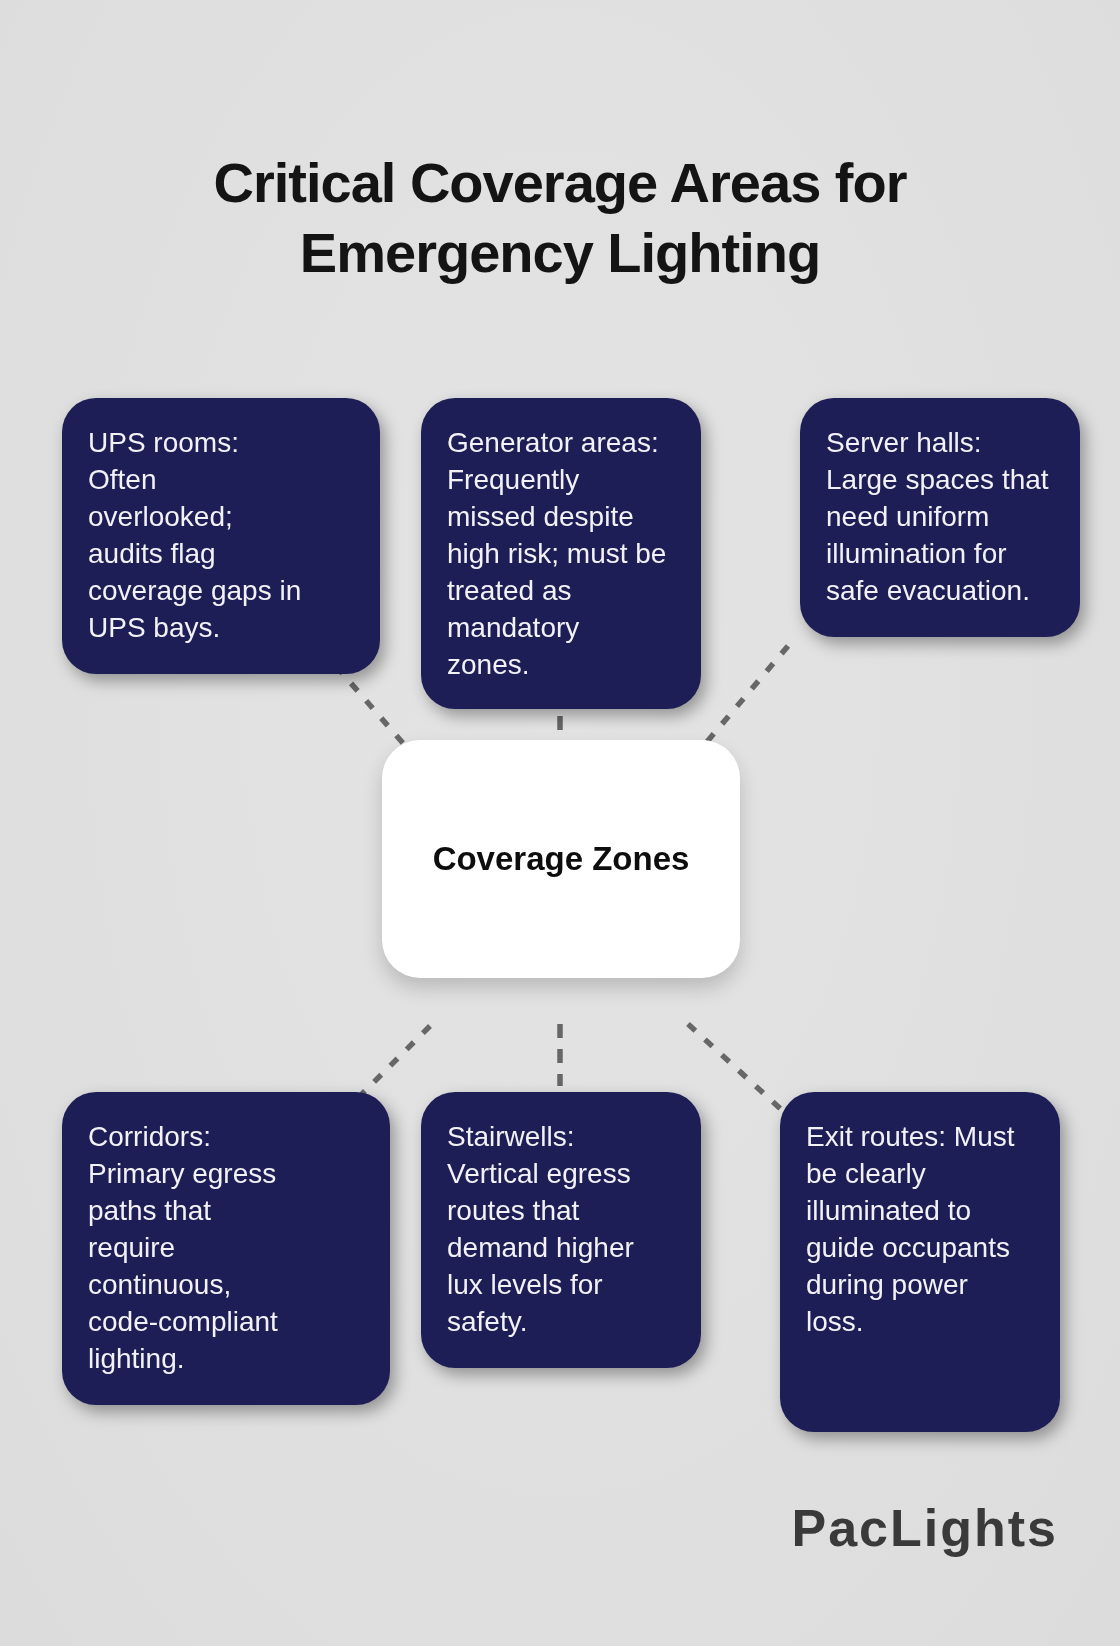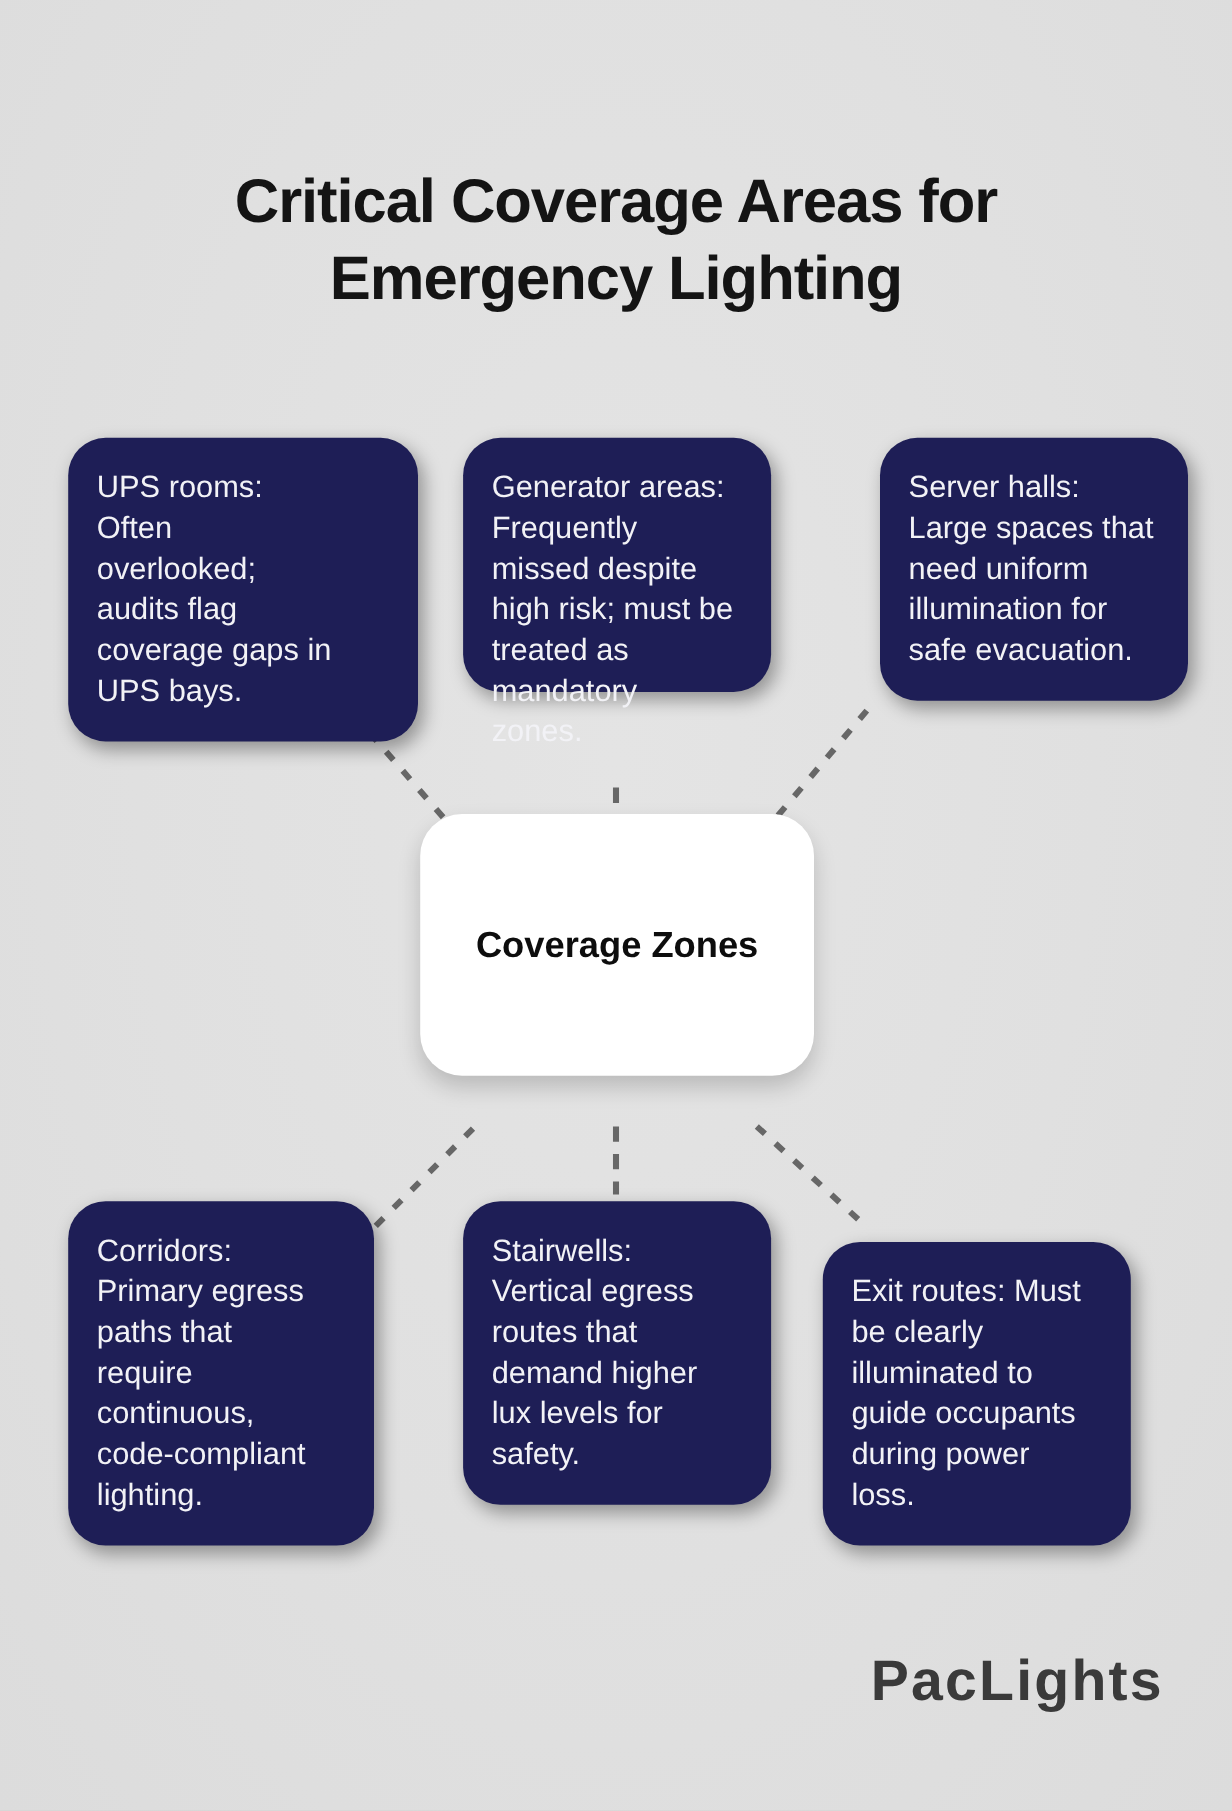--- a/index.html
+++ b/index.html
@@ -35,25 +35,25 @@
     color:var(--node-text,#f2f2f6);
     border-radius:34px;
     box-shadow:5px 7px 16px rgba(0,0,0,0.35);
     padding:26px 16px 26px 26px;
     box-sizing:border-box;
     font-size:28px;
     line-height:37px;
     white-space:pre-line;
   }
   .node-b1{left:62px;top:398px;width:318px;height:276px;}
-  .node-b2{left:421px;top:398px;width:280px;height:231px;}
+  .node-b2{left:421px;top:398px;width:280px;height:311px;}
   .node-b3{left:800px;top:398px;width:280px;height:239px;}
-  .node-b4{left:62px;top:1092px;width:278px;height:313px;}
+  .node-b4{left:62px;top:1092px;width:328px;height:313px;}
   .node-b5{left:421px;top:1092px;width:280px;height:276px;}
-  .node-b6{left:748px;top:1092px;width:280px;height:276px;margin-top:37px;}
+  .node-b6{left:780px;top:1092px;width:280px;height:340px;}
   .center-node{
     position:absolute;
     left:382px;top:740px;width:358px;height:238px;
     background:var(--center-bg,#ffffff);
     border-radius:38px;
     box-shadow:0 10px 20px rgba(0,0,0,0.18);
     display:flex;align-items:center;justify-content:center;
     text-align:center;
     font-size:33px;font-weight:700;color:#0d0d0d;
   }

